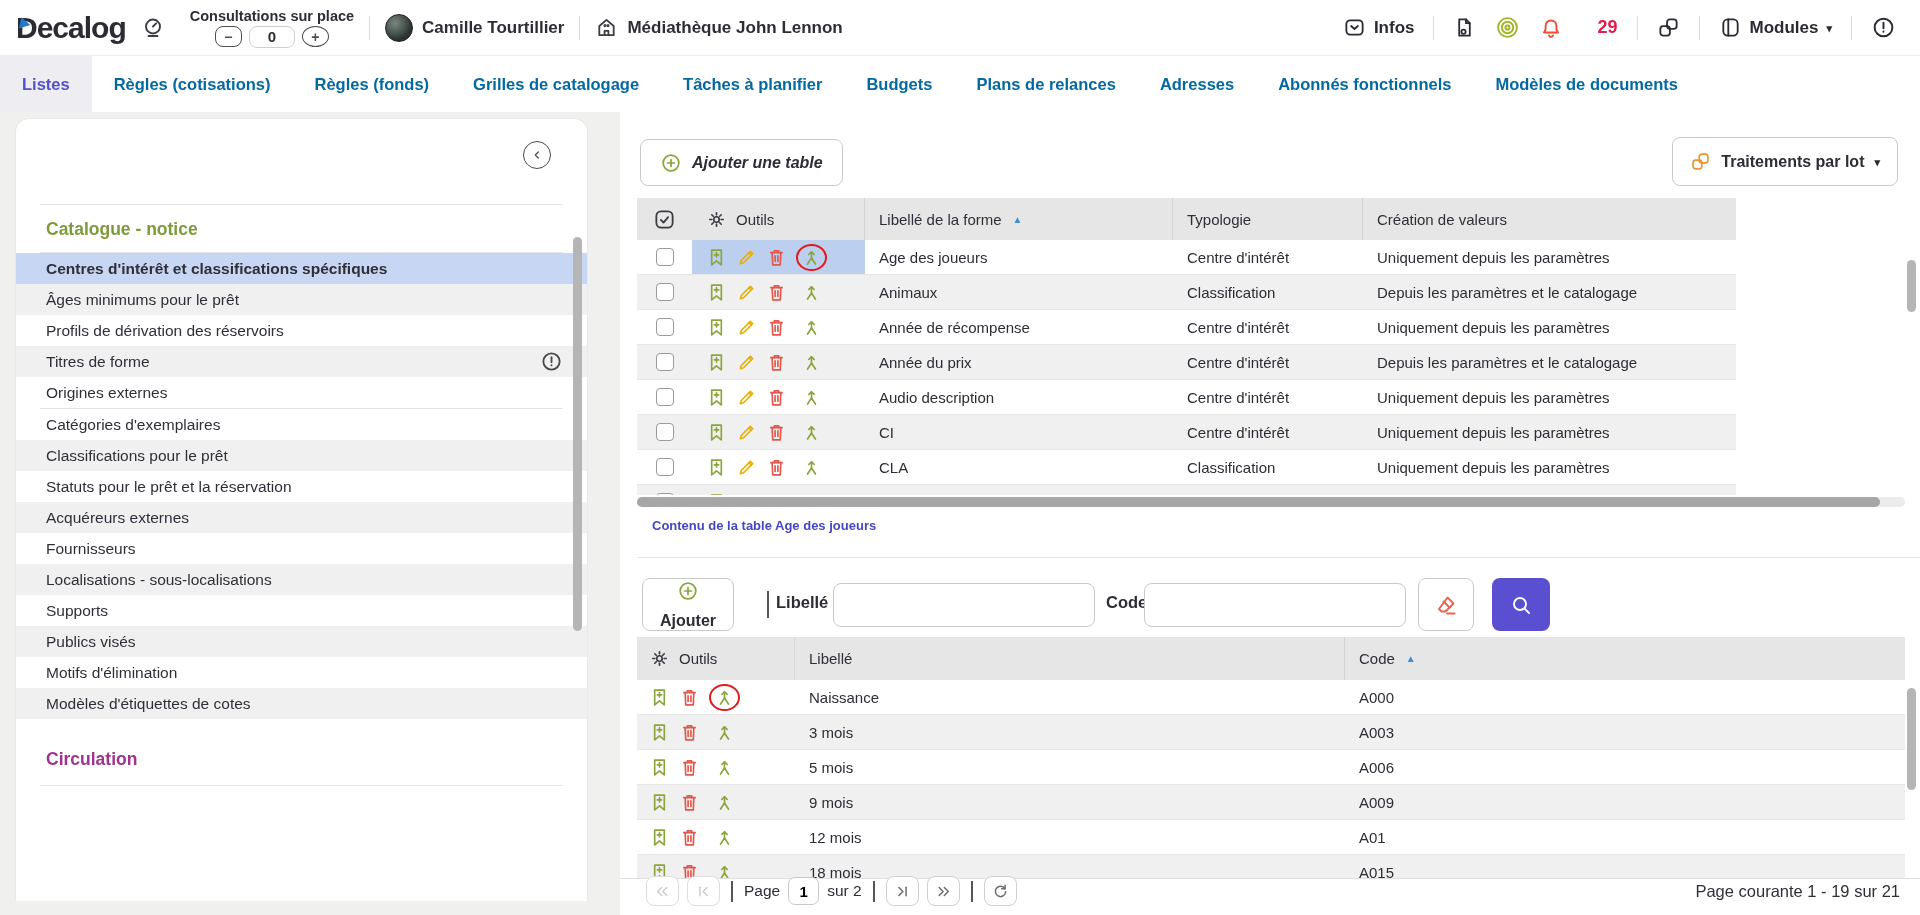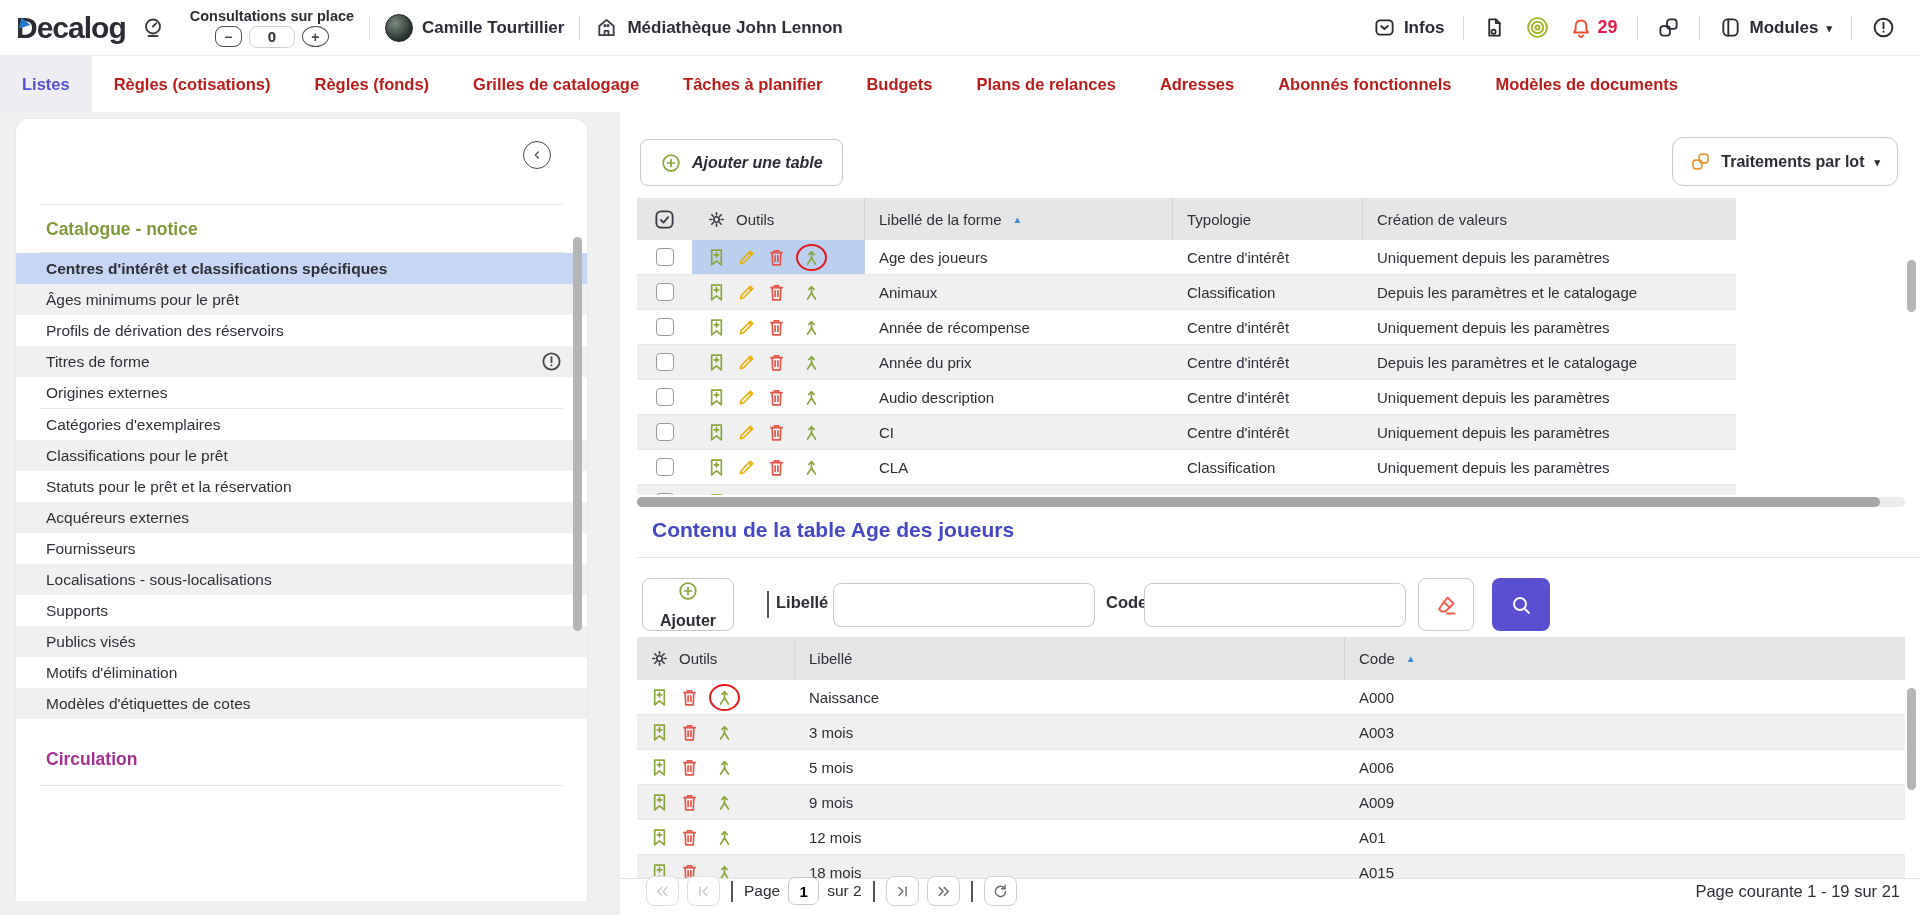--- a/index.html
+++ b/index.html
@@ -27,27 +27,27 @@
   .ctr-btn { width:27px; height:21px; border:1.5px solid #4d4d4d; border-radius:8px; background:#fff;
     display:flex; align-items:center; justify-content:center; font-size:14px; font-weight:bold; color:#4d4d4d; cursor:pointer; }
   .ctr-value { width:46px; height:22px; border:1.5px solid #cfcfcf; border-radius:8px; text-align:center;
     font-size:15px; font-weight:bold; font-family:"Liberation Sans",sans-serif; color:#2d2d35; }
   .hsep { width:1px; height:24px; background:#dcdcdc; }
   .user, .site { display:flex; align-items:center; gap:9px; font-size:17px; font-weight:bold; white-space:nowrap; }
   .avatar { width:28px; height:28px; border-radius:50%;
     background:radial-gradient(circle at 35% 32%, #7a8a80, #2a332e 68%); border:1px solid #222; }
   .header-right { margin-left:auto; display:flex; align-items:center; gap:19px; }
   .hbtn { display:flex; align-items:center; gap:8px; font-size:17px; font-weight:bold; color:#2b2b33; cursor:pointer; }
-  .badge-count { color:var(--badge-red); font-weight:bold; font-size:18px; }
+  .badge-count { color:var(--badge-red); font-weight:bold; font-size:18px;margin-left:30px; }
   .caret { font-size:11px; color:#2b2b33; margin-top:2px; }
 
   
   .tabbar { position:absolute; top:56px; left:0; right:0; height:56px; background:#fff; display:flex; }
   .tab { display:flex; align-items:center; padding:0 22px; font-size:16.5px; font-weight:bold;
-    color:#b91c1c; cursor:pointer; white-space:nowrap; }
+    color:#0369a1; cursor:pointer; white-space:nowrap; }
   .tab.active { background:#ededf2; color:var(--accent); }
 
   
   .sidebar { position:absolute; left:15px; top:118px; width:573px; height:783px; background:#fff;
     border:1px solid #e9e9e9; border-bottom:none; border-radius:14px 14px 0 0; overflow:hidden; }
   .collapse-btn { position:absolute; top:22px; right:36px; width:28px; height:28px; border:1.5px solid #4a4a4a;
     border-radius:50%; background:#fff; color:#4a4a4a; display:flex; align-items:center; justify-content:center; cursor:pointer; }
   .sdiv { height:1px; background:#e5e5e5; margin:0 24px; }
   .sdiv.first { margin-top:85px; }
   .sgroup-title { font-size:17.5px; font-weight:bold; margin:14px 0 12px 30px; }
@@ -60,21 +60,21 @@
   .side-item.selected { background:var(--selected-item); font-weight:bold; }
   .alert-badge { margin-left:auto; color:#4a4a4a; }
   .side-scroll { position:absolute; right:5px; top:118px; width:9px; height:394px; background:#b5b5b5; border-radius:5px; cursor:pointer; }
 
   
   .main { position:absolute; left:620px; top:112px; width:1300px; height:803px; background:#fff; }
   .btn { display:inline-flex; align-items:center; gap:10px; background:#fff; border:1px solid #c9c9c9;
     border-radius:8px; font-weight:bold; font-size:16px; color:#2d2d35; justify-content:center; cursor:pointer;
     font-family:"Liberation Sans",sans-serif; }
   #add-table-btn { position:absolute; left:20px; top:27px; height:47px; padding:0 19px;font-style:italic; }
-  #batch-btn { position:absolute; right:22px; top:25px; height:49px; padding:0 17px;border-radius:11px; }
+  #batch-btn { position:absolute; right:22px; top:25px; height:49px; padding:0 17px; }
 
   .thead { display:flex; height:42px; background:#e6e6e6; align-items:center; font-size:15px; color:#2f2f38; }
   .th { display:flex; align-items:center; gap:9px; height:100%; }
   .sort { color:#3f8fd0; font-size:10px; margin-left:2px; }
   .w-check { width:55px; justify-content:center; }
   .w-tools { width:173px; padding-left:14px; border-right:1px solid #d2d2d2; }
   .w-label { width:308px; padding-left:14px; border-right:1px solid #d2d2d2; cursor:pointer; }
   .w-typo  { width:190px; padding-left:14px; border-right:1px solid #d2d2d2; }
   .w-crea  { width:373px; padding-left:14px; }
 
@@ -95,21 +95,21 @@
   .green { color:var(--icon-green); } .amber { color:var(--icon-amber); } .red { color:var(--icon-red); }
   .tool-wrap { display:inline-flex; border:2.5px solid transparent; border-radius:50%; padding:1px 3px; }
   .tool-wrap.circled { border-color:var(--annotation-red); }
 
   .hscroll { position:absolute; left:17px; top:385px; width:1268px; height:10px; background:#ececec; border-radius:6px; }
   .hscroll-thumb { position:absolute; left:0; top:0; height:10px; width:1243px; background:#a6a6a6; border-radius:6px; cursor:pointer; }
   .vscroll { position:absolute; width:9px; background:#b5b5b5; border-radius:5px; cursor:pointer; }
   .vs1 { right:4px; top:148px; height:52px; }
   .vs2 { right:4px; top:576px; height:102px; }
 
-  .section-title { position:absolute; left:32px; top:406px; font-size:21px; font-weight:bold; color:var(--section-title); }
+  .section-title { position:absolute; left:32px; top:406px; font-size:13px; font-weight:bold; color:var(--section-title); }
   .section-divider { position:absolute; left:17px; top:445px; width:1283px; height:1px; background:#e6e6e6; }
 
   #add-value-btn { position:absolute; left:22px; top:466px; height:53px; padding:0 17px;flex-direction:column; }
   .filter-sep { position:absolute; left:147px; top:479px; width:2px; height:27px; background:#555; }
   .flabel { position:absolute; top:481px; font-size:16.5px; font-weight:bold; }
   .fl1 { left:156px; } .fl2 { left:486px; }
   .finput { position:absolute; top:471px; height:44px; border:1px solid #c9c9c9; border-radius:8px;
     padding:0 12px; font-size:15px; font-family:"Liberation Sans",sans-serif; }
   .fi1 { left:213px; width:262px; } .fi2 { left:524px; width:262px; }
   .sqbtn { position:absolute; top:466px; height:53px; width:56px; border-radius:8px; display:flex;

